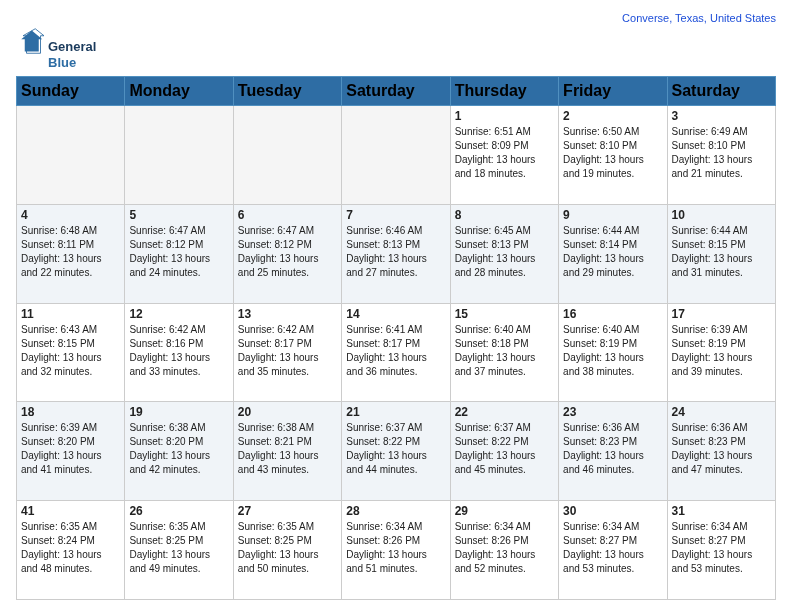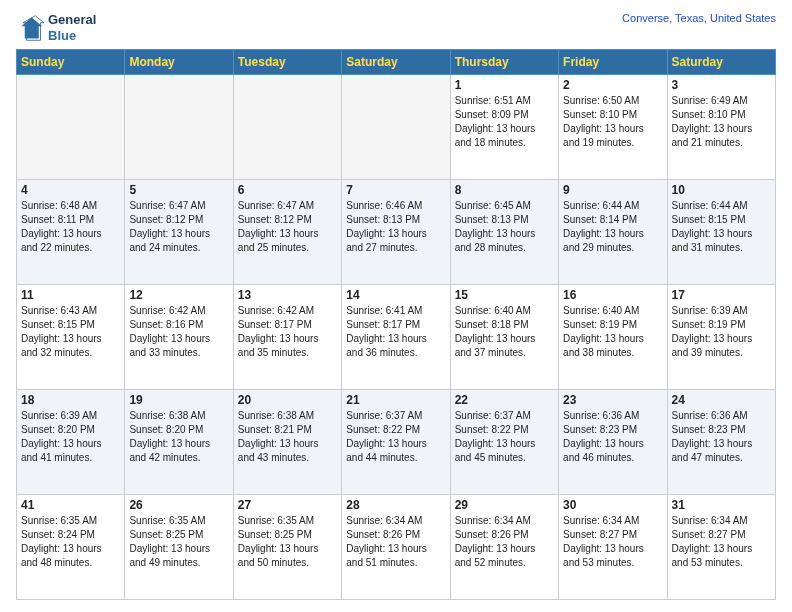--- a/index.html
+++ b/index.html
@@ -47,22 +47,22 @@
     }
     .calendar {
       flex: 1;
       border: 1px solid #ccc;
       border-collapse: collapse;
       width: 100%;
       table-layout: fixed;
     }
     .calendar th {
       background-color: #2e6da4;
-      color: #fde047;
-      font-size: 12px;
+      color: #000000;
+      font-size: 16px;
       font-weight: bold;
       padding: 5px 4px;
       border: 1px solid #5090c0;
       text-align: left;
     }
     .calendar td {
       border: 1px solid #ccc;
       vertical-align: top;
       padding: 3px 4px;
       font-size: 10.5px;
@@ -95,21 +95,21 @@
 <div class="page">
   <div class="header">
     <div class="logo">
 
       <svg class="logo-icon" viewBox="0 0 32 32">
         <rect x="0" y="0" width="32" height="32" fill="white"></rect>
         <polygon points="18,4 30,14 26,14 26,28 10,28 10,14 6,14" fill="#2e6da4"></polygon>
         <polygon points="22,2 32,10 28,10 28,30 12,30 12,10 8,10" fill="none" stroke="#2e6da4" stroke-width="1"></polygon>
       </svg>
       <div>
-        <div style="color:#1a3a5c;font-weight:bold;font-size:13px;line-height:1.2;">General</div>
+        <div style="color:#1a3a5c;font-weight:bold;font-size:13px;line-height:1.2;margin-top:27px;">General</div>
         <div style="color:#2e6da4;font-weight:bold;font-size:13px;line-height:1.2;">Blue</div>
       </div>
     </div>
     <div class="title-section">
       <div class="location">Converse, Texas, United States</div>
     </div>
   </div>
 
   <table class="calendar">
     <thead>

